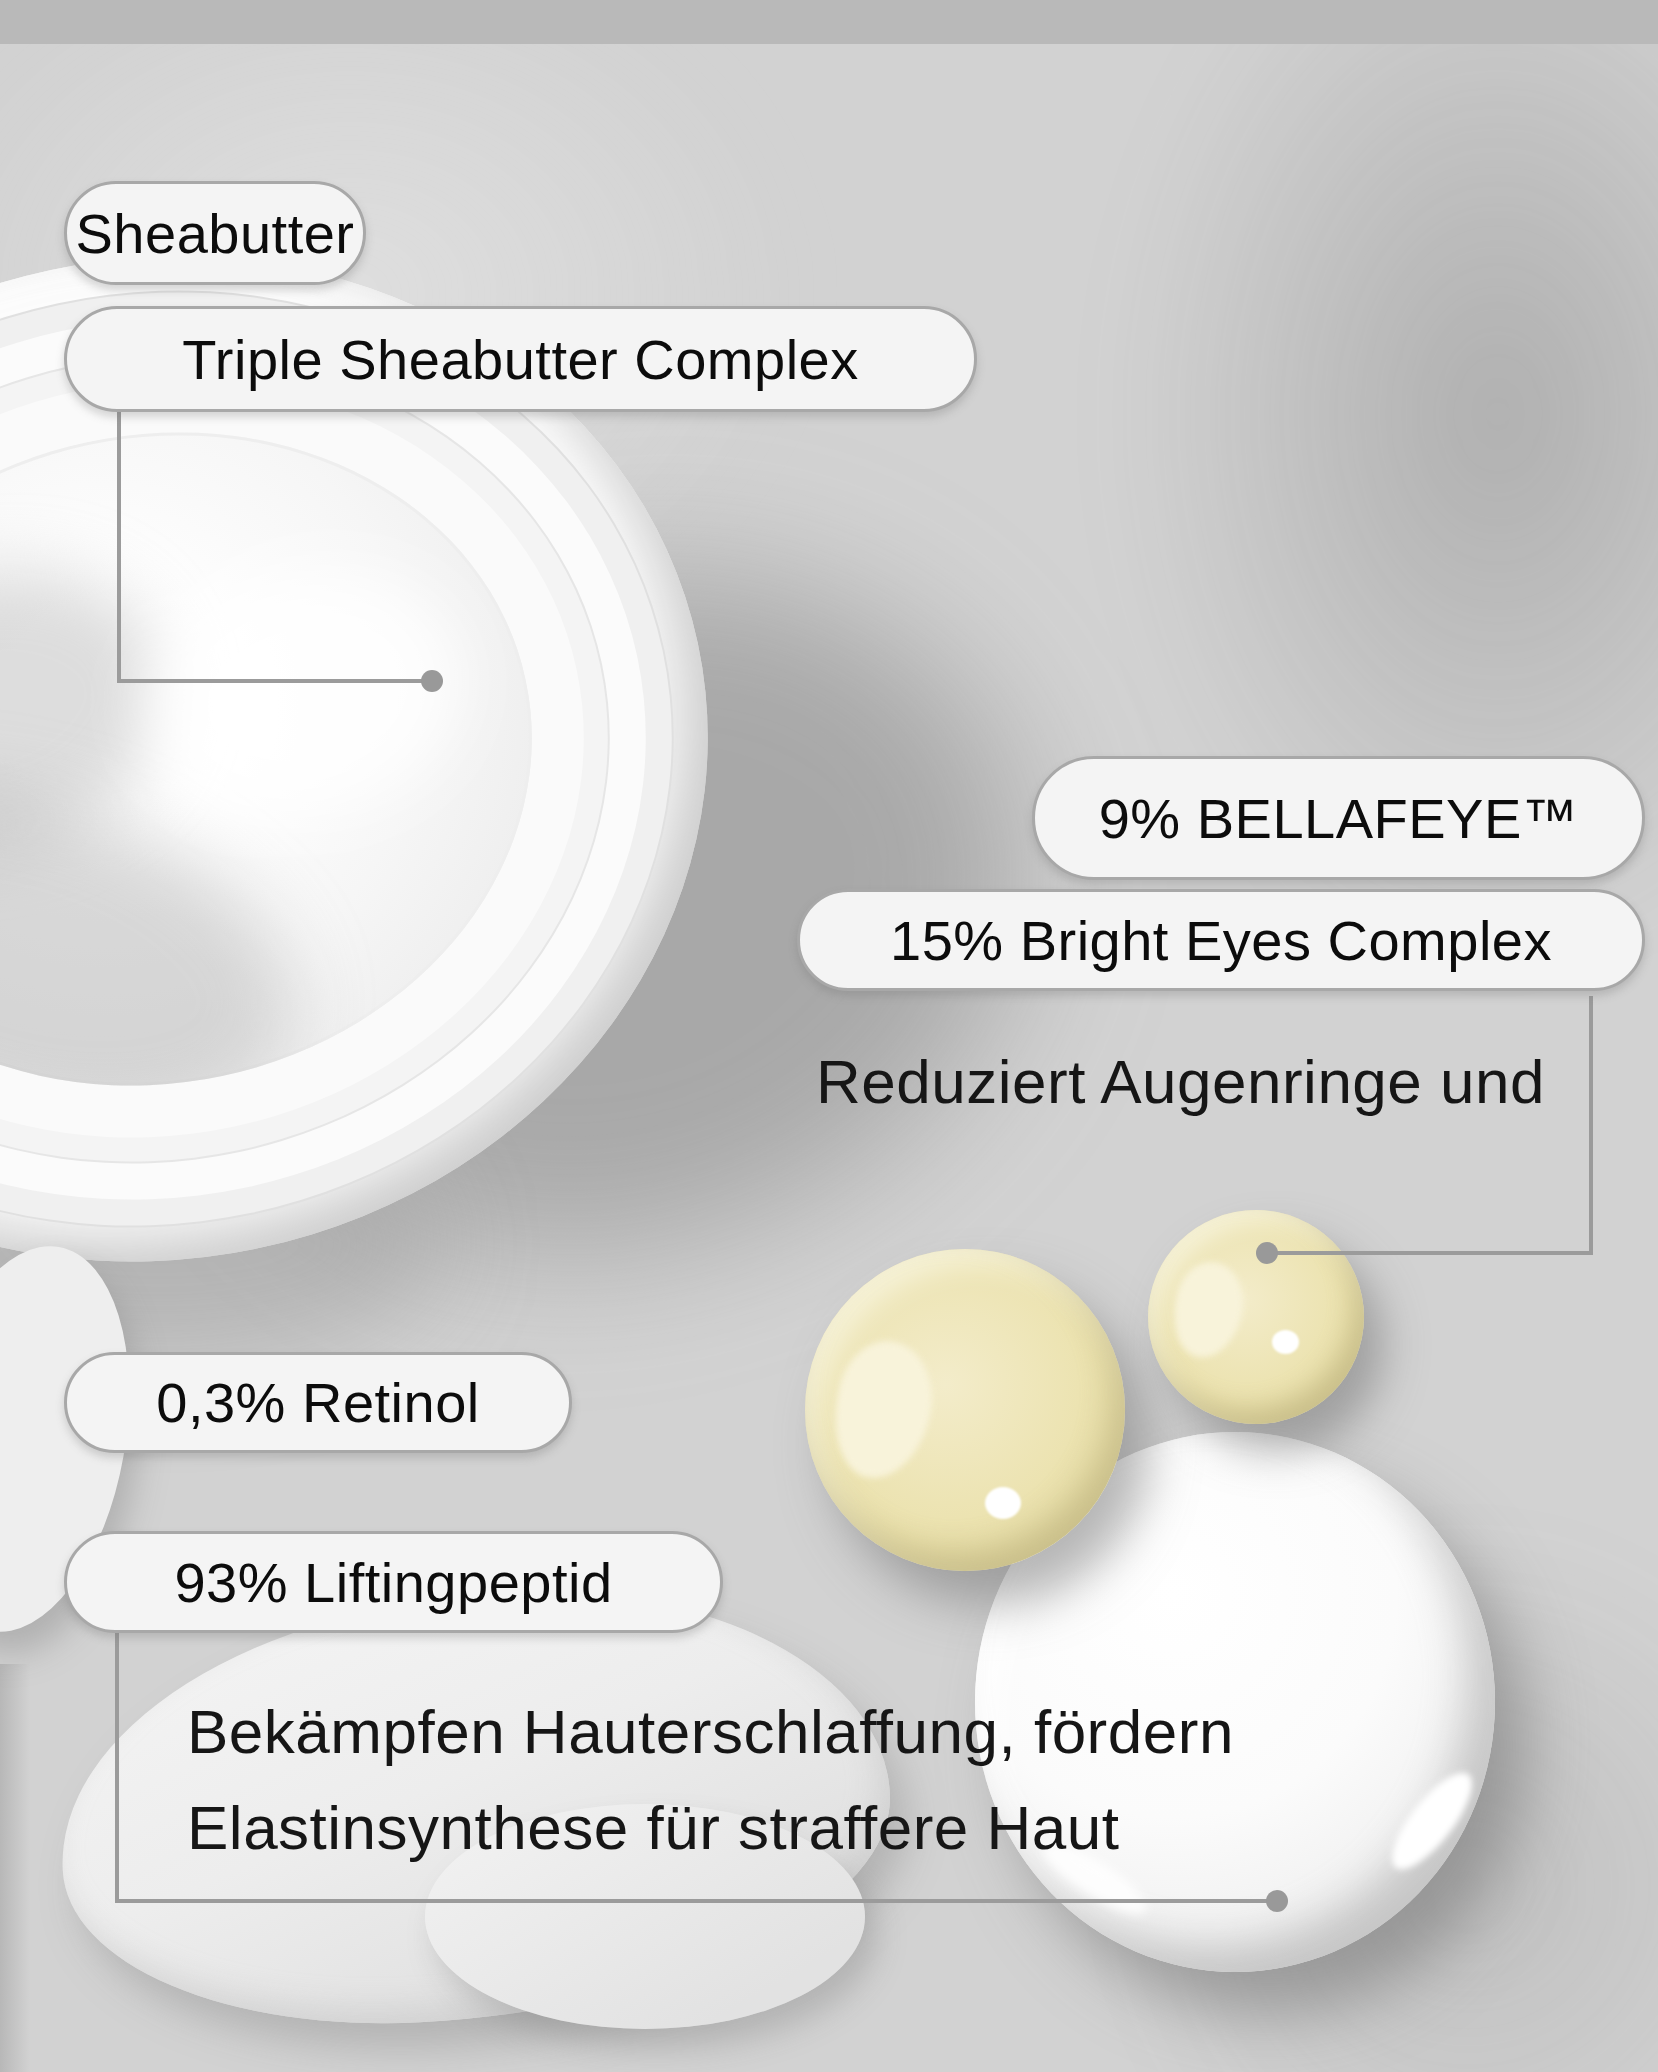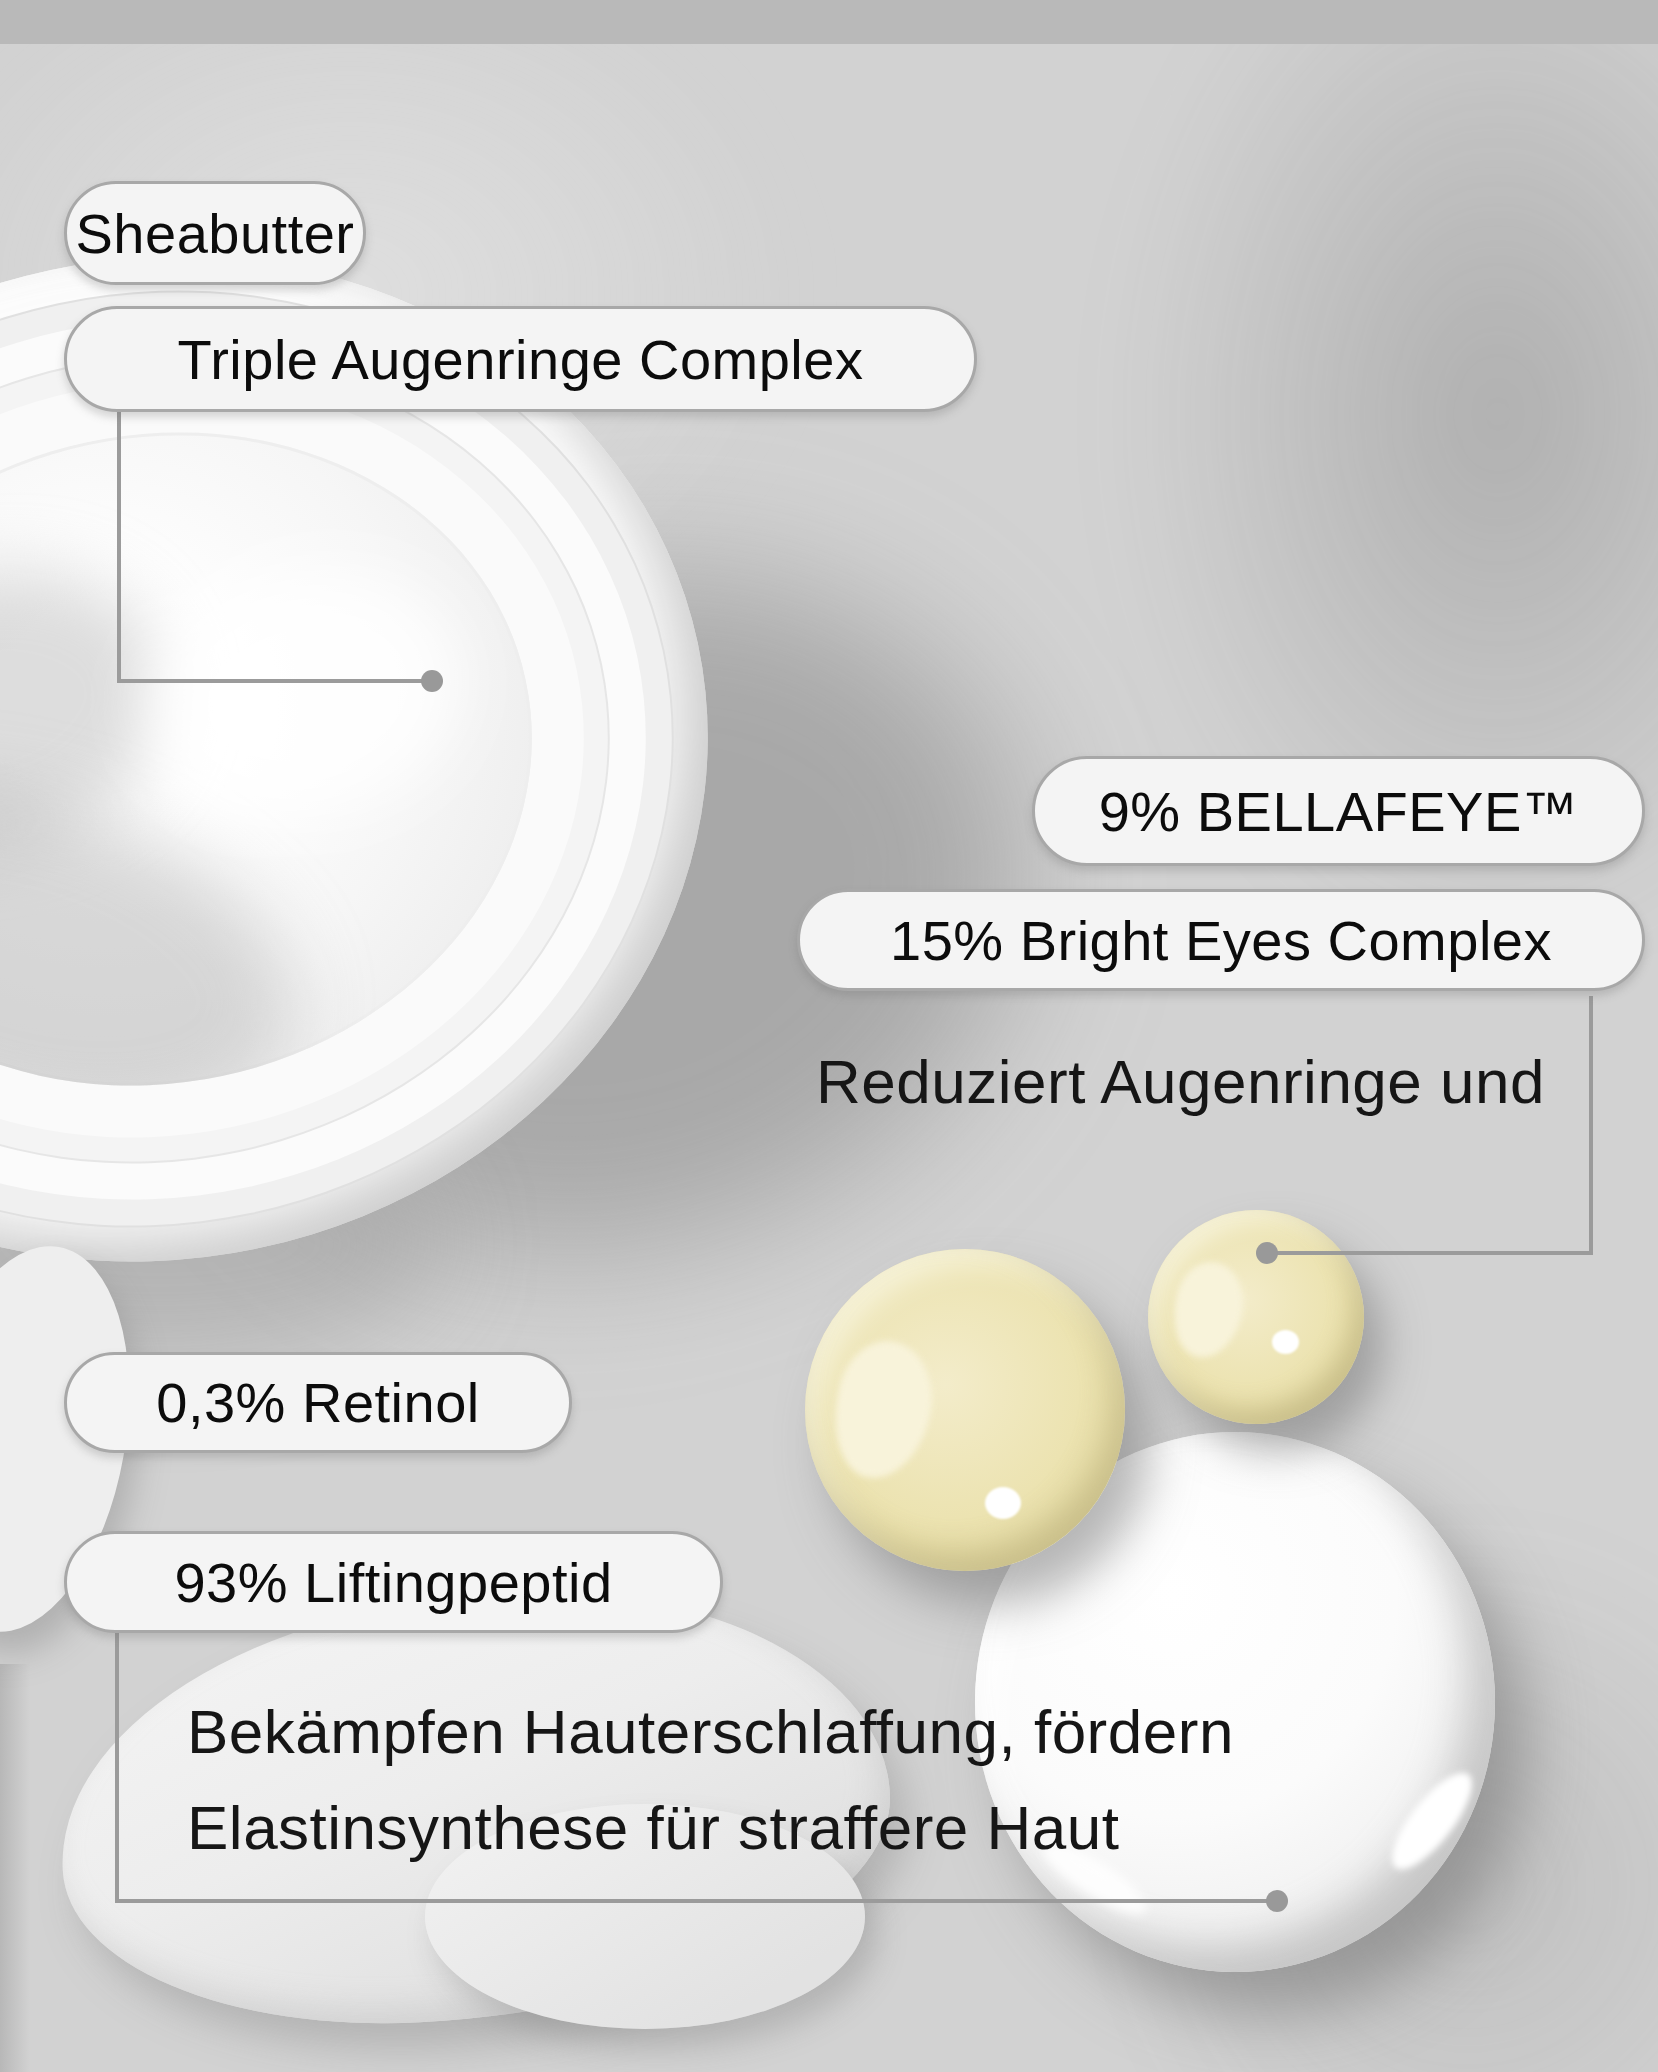--- a/index.html
+++ b/index.html
@@ -183,23 +183,23 @@
 
   <div class="cline" style="left:1589px;top:952px;width:4px;height:259px;"></div>
   <div class="cline" style="left:1267px;top:1207px;width:326px;height:4px;"></div>
   <div class="cdot" style="left:1256px;top:1198px;"></div>
 
   <div class="cline" style="left:115px;top:1588px;width:4px;height:271px;"></div>
   <div class="cline" style="left:115px;top:1855px;width:1162px;height:4px;"></div>
   <div class="cdot" style="left:1266px;top:1846px;"></div>
 
   <div class="pill" style="left:64px;top:137px;width:302px;height:104px;">Sheabutter</div>
-  <div class="pill" style="left:64px;top:262px;width:913px;height:106px;">Triple Augenringe Complex</div>
-
-  <div class="pill" style="left:1032px;top:712px;width:613px;height:110px;">9% BELLAFEYE™</div>
+  <div class="pill" style="left:64px;top:262px;width:913px;height:106px;">Triple Sheabutter Complex</div>
+
+  <div class="pill" style="left:1032px;top:712px;width:613px;height:124px;">9% BELLAFEYE™</div>
   <div class="pill" style="left:797px;top:845px;width:848px;height:102px;">15% Bright Eyes Complex</div>
 
   <div class="pill" style="left:64px;top:1308px;width:508px;height:101px;">0,3% Retinol</div>
   <div class="pill" style="left:64px;top:1487px;width:659px;height:102px;">93% Liftingpeptid</div>
 
 
   <div class="desc desc-b">
     <div>Reduziert Augenringe und</div>
   </div>
 

